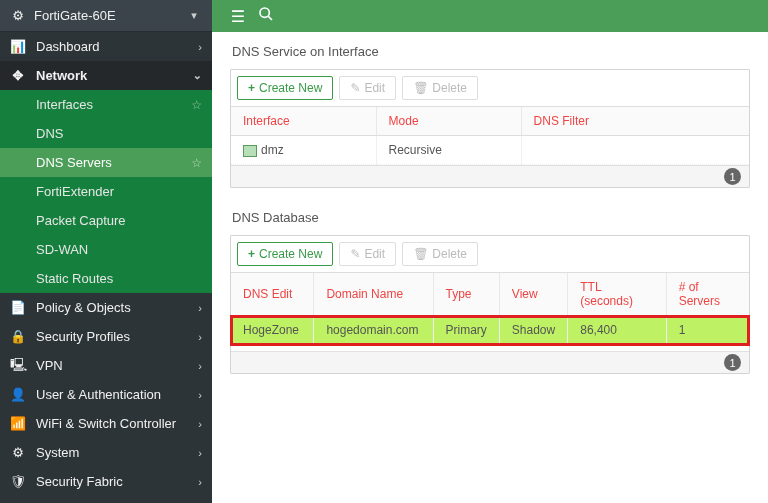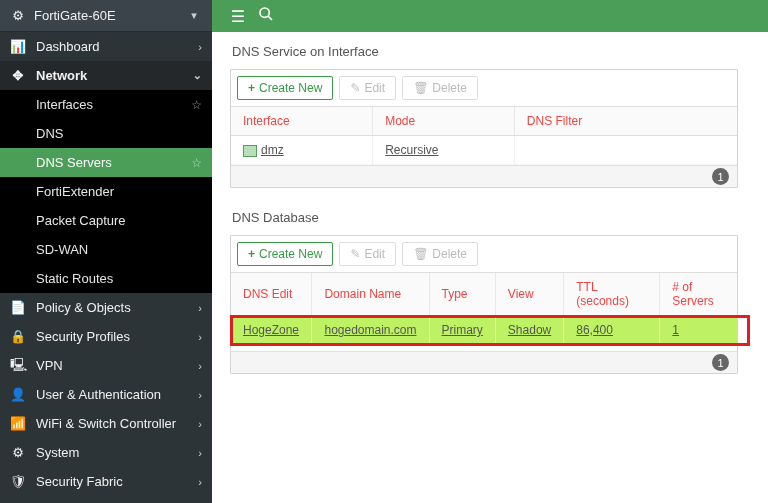--- a/index.html
+++ b/index.html
@@ -12,43 +12,43 @@
 .sidebar-header .gear { width: 16px; text-align: center; font-size: 13px; }
 .sidebar-header .title { flex: 1; margin-left: 8px; font-size: 13px; }
 .sidebar-header .chev { width: 16px; text-align: center; font-size: 11px; opacity: 0.8; }
 .nav { flex: 1; overflow: hidden; }
 .nav-section { display: flex; align-items: center; height: 29px; padding: 0 10px; cursor: pointer; position: relative; background: #2d3438; }
 .nav-section .ico { width: 16px; text-align: center; font-size: 13px; }
 .nav-section .label { flex: 1; margin-left: 10px; }
 .nav-section .chev { font-size: 11px; opacity: 0.8; }
 .nav-section.expanded { background: #24282b; font-weight: 700; }
 .nav-section.expanded .chev { transform: none; }
-.nav-sub { display: flex; align-items: center; height: 29px; padding-left: 36px; padding-right: 10px; cursor: pointer; background: #000000; color: #e5e5e5; }
+.nav-sub { display: flex; align-items: center; height: 29px; padding-left: 36px; padding-right: 10px; cursor: pointer; background: #15803d; color: #e5e5e5; }
 .nav-sub .label { flex: 1; }
 .nav-sub .star { font-size: 12px; opacity: 0.6; }
 .nav-sub.active { background: #4b9e57; color: #fff; }
 
 
 .main { flex: 1; display: flex; flex-direction: column; background: #fff; }
 .topbar { height: 32px; background: #4b9e57; display: flex; align-items: center; padding: 0 12px; color: #fff; }
 .topbar .hambtn, .topbar .searchbtn { width: 28px; height: 28px; display: flex; align-items: center; justify-content: center; font-size: 16px; cursor: pointer; }
-.content { flex: 1; padding: 12px 30px 14px 18px; overflow: auto; }
+.content { flex: 1; padding: 12px 18px 14px 18px; overflow: auto; }
 .panel { margin-bottom: 22px; }
 .panel-title { font-size: 13px; color: #555; margin-bottom: 10px; margin-left: 2px; }
 .panel-box { border: 1px solid #d4d4d4; border-radius: 1px; }
 .toolbar { display: flex; padding: 6px; gap: 6px; border-bottom: 1px solid #ddd; background: #fff; }
 .btn { border: 1px solid #c8c8c8; background: #fff; padding: 4px 10px; font-size: 12px; border-radius: 2px; cursor: pointer; display: inline-flex; align-items: center; gap: 4px; color: #999; }
 .btn .ico { font-size: 12px; }
 .btn.create { color: #399a48; border-color: #399a48; }
 .btn.create .ico { font-weight: bold; }
 .btn.disabled { color: #bbb; border-color: #ddd; cursor: default; }
 .table { width: 100%; border-collapse: collapse; }
 .table th { text-align: left; font-weight: 400; font-size: 12px; color: #ef4444; padding: 7px 12px; border-bottom: 1px solid #ddd; border-right: 1px solid #e8e8e8; background: #fafafa; }
 .table th:last-child { border-right: none; }
-.table td { padding: 7px 12px; font-size: 12px; color: #555; border-bottom: 1px dotted #eee; border-right: 1px solid #f0f0f0; vertical-align: middle; text-decoration: underline; }
+.table td { padding: 7px 12px; font-size: 12px; color: #555; border-bottom: 1px dotted #eee; border-right: 1px solid #f0f0f0; vertical-align: middle; }
 .table td:last-child { border-right: none; }
 .iface-icon { display: inline-block; width: 14px; height: 12px; border: 1px solid #5a9a5a; background: #b8e0b8; margin-right: 4px; vertical-align: middle; position: relative; }
 .panel-footer { height: 22px; border-top: 1px solid #e0e0e0; background: #f5f5f5; display: flex; justify-content: flex-end; align-items: center; padding: 0 8px; }
 .count-badge { background: #666; color: #fff; width: 17px; height: 17px; border-radius: 50%; font-size: 11px; display: flex; align-items: center; justify-content: center; }
 .body-area { min-height: 52px; }
 .hl-row td { background: #bef264; }
 .db-body { min-height: 78px; }
 </style>
 </head>
 <body>

